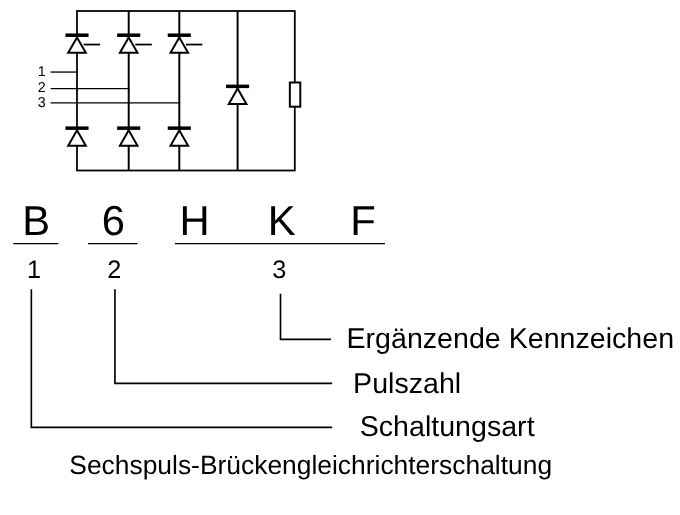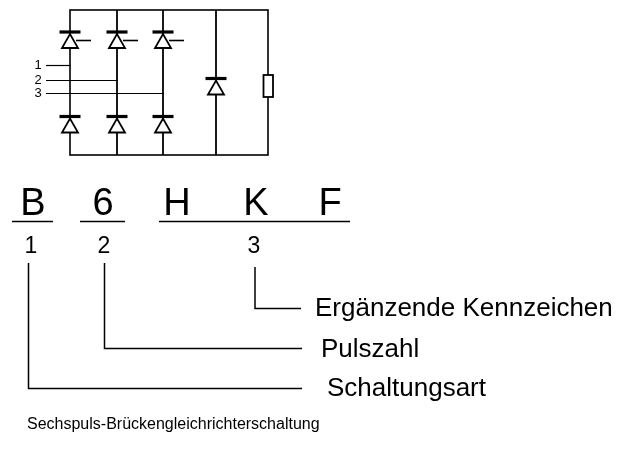--- a/index.html
+++ b/index.html
@@ -12,21 +12,21 @@
     color: #000;
     overflow: hidden;
   }
   .stage svg { position: absolute; left: 0; top: 0; }
   .txt { position: absolute; white-space: nowrap; color: #000; }
 
   .phase-label { font-size: 13px; line-height: 1; transform: translateX(-50%); }
   .big-letter  { font-size: 38px; line-height: 1; transform: translateX(-50%); }
   .group-num   { font-size: 23px; line-height: 1; transform: translateX(-50%); }
   .legend-label{ font-size: 26px; line-height: 1; }
-  .caption     { font-size: 16px; line-height: 23px; }
+  .caption     { font-size: 24px; line-height: 23px; margin-left: 36px; }
 
   
   .phase-1 { left: 38px;  top: 58px; }
   .phase-2 { left: 38px;  top: 73px; }
   .phase-3 { left: 38px;  top: 86px; }
 
   .letter-b { left: 33px;  top: 183px; }
   .letter-6 { left: 103px; top: 183px; }
   .letter-h { left: 177px; top: 183px; }
   .letter-k { left: 256px; top: 183px; }

